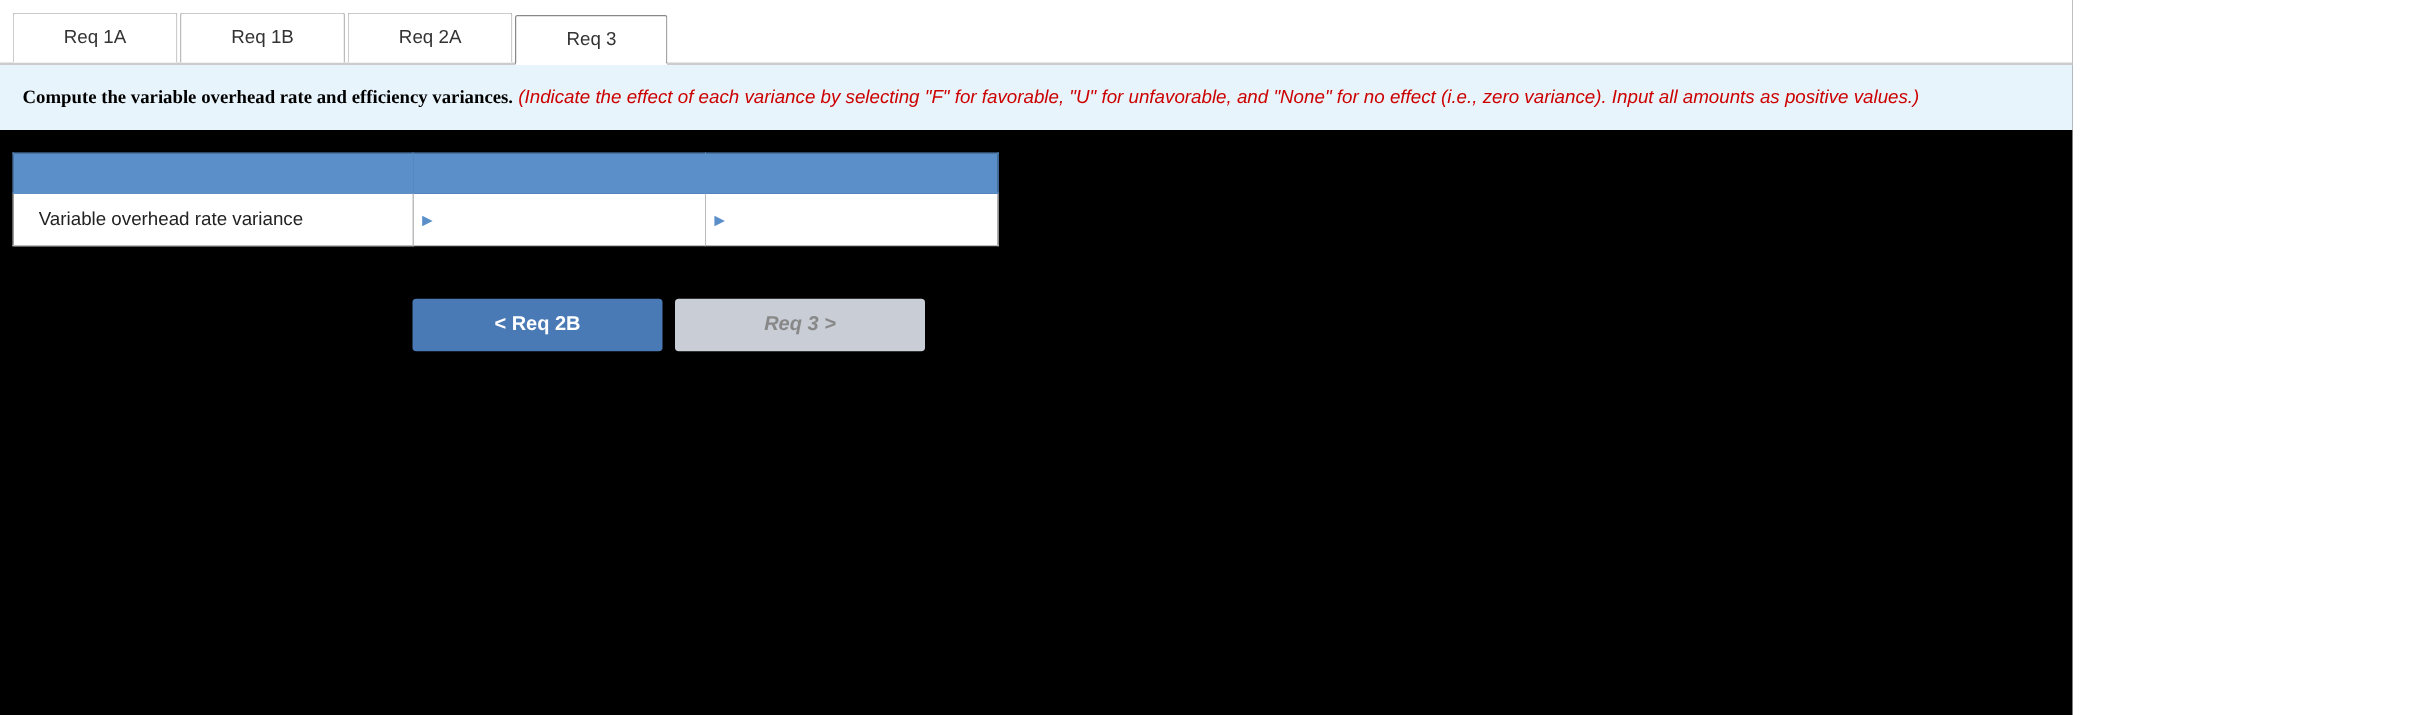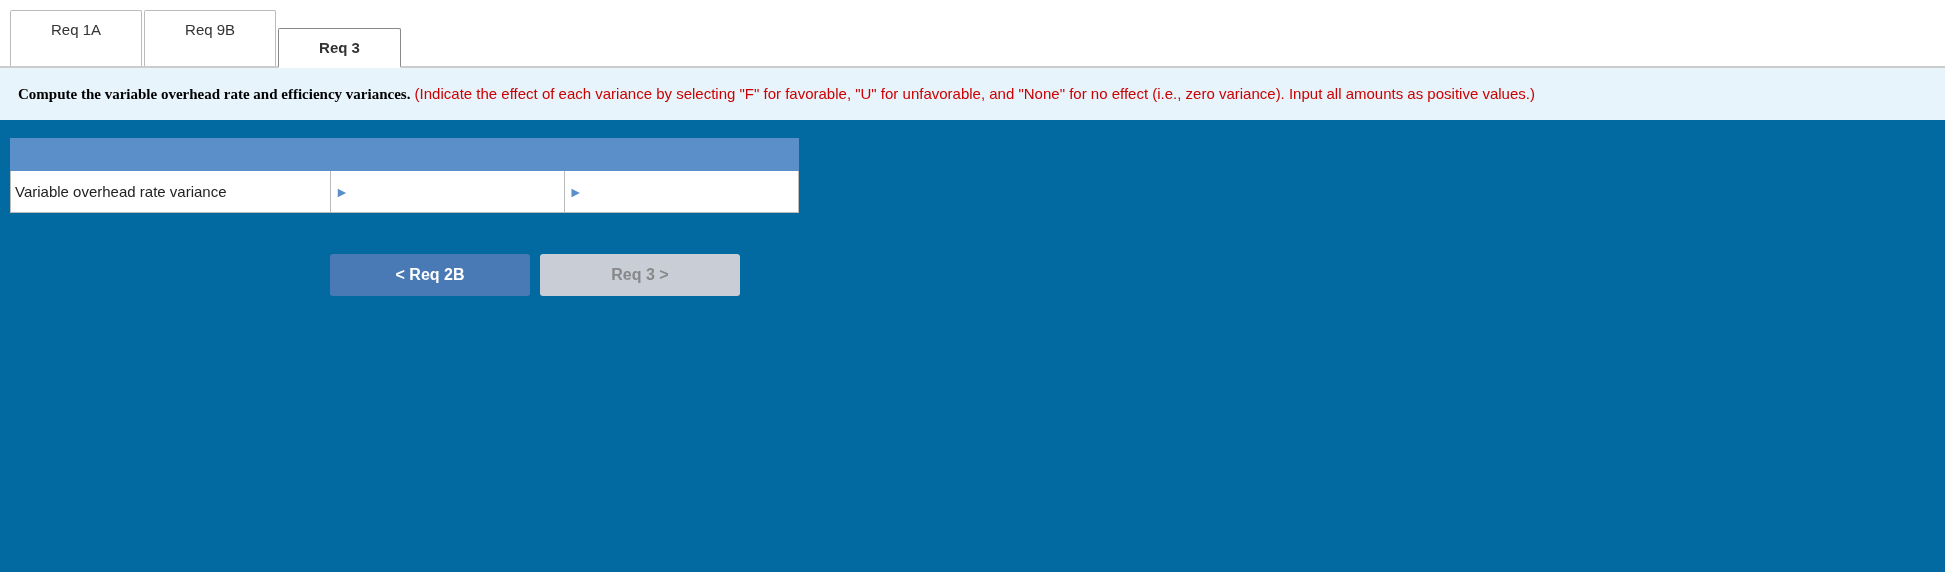--- a/index.html
+++ b/index.html
@@ -9,23 +9,23 @@
     }
 
     body {
       font-family: Arial, sans-serif;
       font-size: 15px;
       background: #fff;
       color: #222;
     }
 
     .page-container {
-      width: 1945px;
+      width: 1658px;
       min-height: 572px;
-      background: #0369a1;
+      background: #000000;
       padding: 0;
     }
 
     
     .tabs-row {
       display: flex;
       flex-direction: row;
       border-bottom: 2px solid #ccc;
       padding-left: 10px;
       padding-top: 10px;
@@ -40,27 +40,26 @@
       cursor: pointer;
       background: #fff;
       font-size: 15px;
       color: #333;
       border-radius: 2px 2px 0 0;
     }
 
     .tab.active {
       background: #fff;
       border-bottom: 2px solid #fff;
-      font-weight: bold;
+      font-weight: normal;
       position: relative;
       bottom: -2px;
       z-index: 2;
       border: 1.5px solid #888;
       border-bottom: 2px solid #fff;
-      margin-top: 16px;
     }
 
     
     .instruction-box {
       background: #e8f4fb;
       border: none;
       padding: 14px 18px;
       margin: 0;
       font-size: 15px;
       line-height: 1.6;
@@ -68,20 +67,21 @@
     }
 
     .instruction-box .bold-text {
       font-weight: bold;
       color: #000;
       font-family: Liberation Serif, serif;
     }
 
     .instruction-box .red-text {
       color: #cc0000;
+      font-style: italic;
     }
 
     
     .table-container {
       margin: 18px 10px;
       display: inline-block;
     }
 
     .variance-table {
       border-collapse: collapse;
@@ -106,21 +106,21 @@
       background: #5b8fc9;
     }
 
     .variance-table th.type-col {
       min-width: 190px;
       background: #5b8fc9;
     }
 
     .variance-table td {
       border: 1px solid #bbb;
-      padding: 6px 4px;
+      padding: 6px 20px;
       height: 42px;
       vertical-align: middle;
       background: #fff;
     }
 
     .variance-table td.label-cell {
       min-width: 320px;
       font-size: 15px;
     }
 
@@ -177,34 +177,38 @@
     .btn-next {
       background: #c8cdd6;
       color: #888;
       border: none;
       padding: 12px 50px;
       font-size: 16px;
       font-weight: bold;
       cursor: pointer;
       border-radius: 3px;
       min-width: 200px;
+      font-style: italic;
     }
   </style>
 </head>
 <body>
 
 <div class="page-container">
 
   
   <div class="tabs-row">
     <div class="tab">
       <span>Req 1A</span>
     </div>
     <div class="tab">
-      <span>Req 9B</span>
+      <span>Req 1B</span>
+    </div>
+    <div class="tab">
+      <span>Req 2A</span>
     </div>
     <div class="tab active">
       <span>Req 3</span>
     </div>
   </div>
 
   
   <div class="instruction-box">
     <span class="bold-text">Compute the variable overhead rate and efficiency variances.</span><span class="red-text"> (Indicate the effect of each variance by selecting "F" for favorable, "U" for unfavorable, and "None" for no effect (i.e., zero variance). Input all amounts as positive values.)</span>
   </div>

